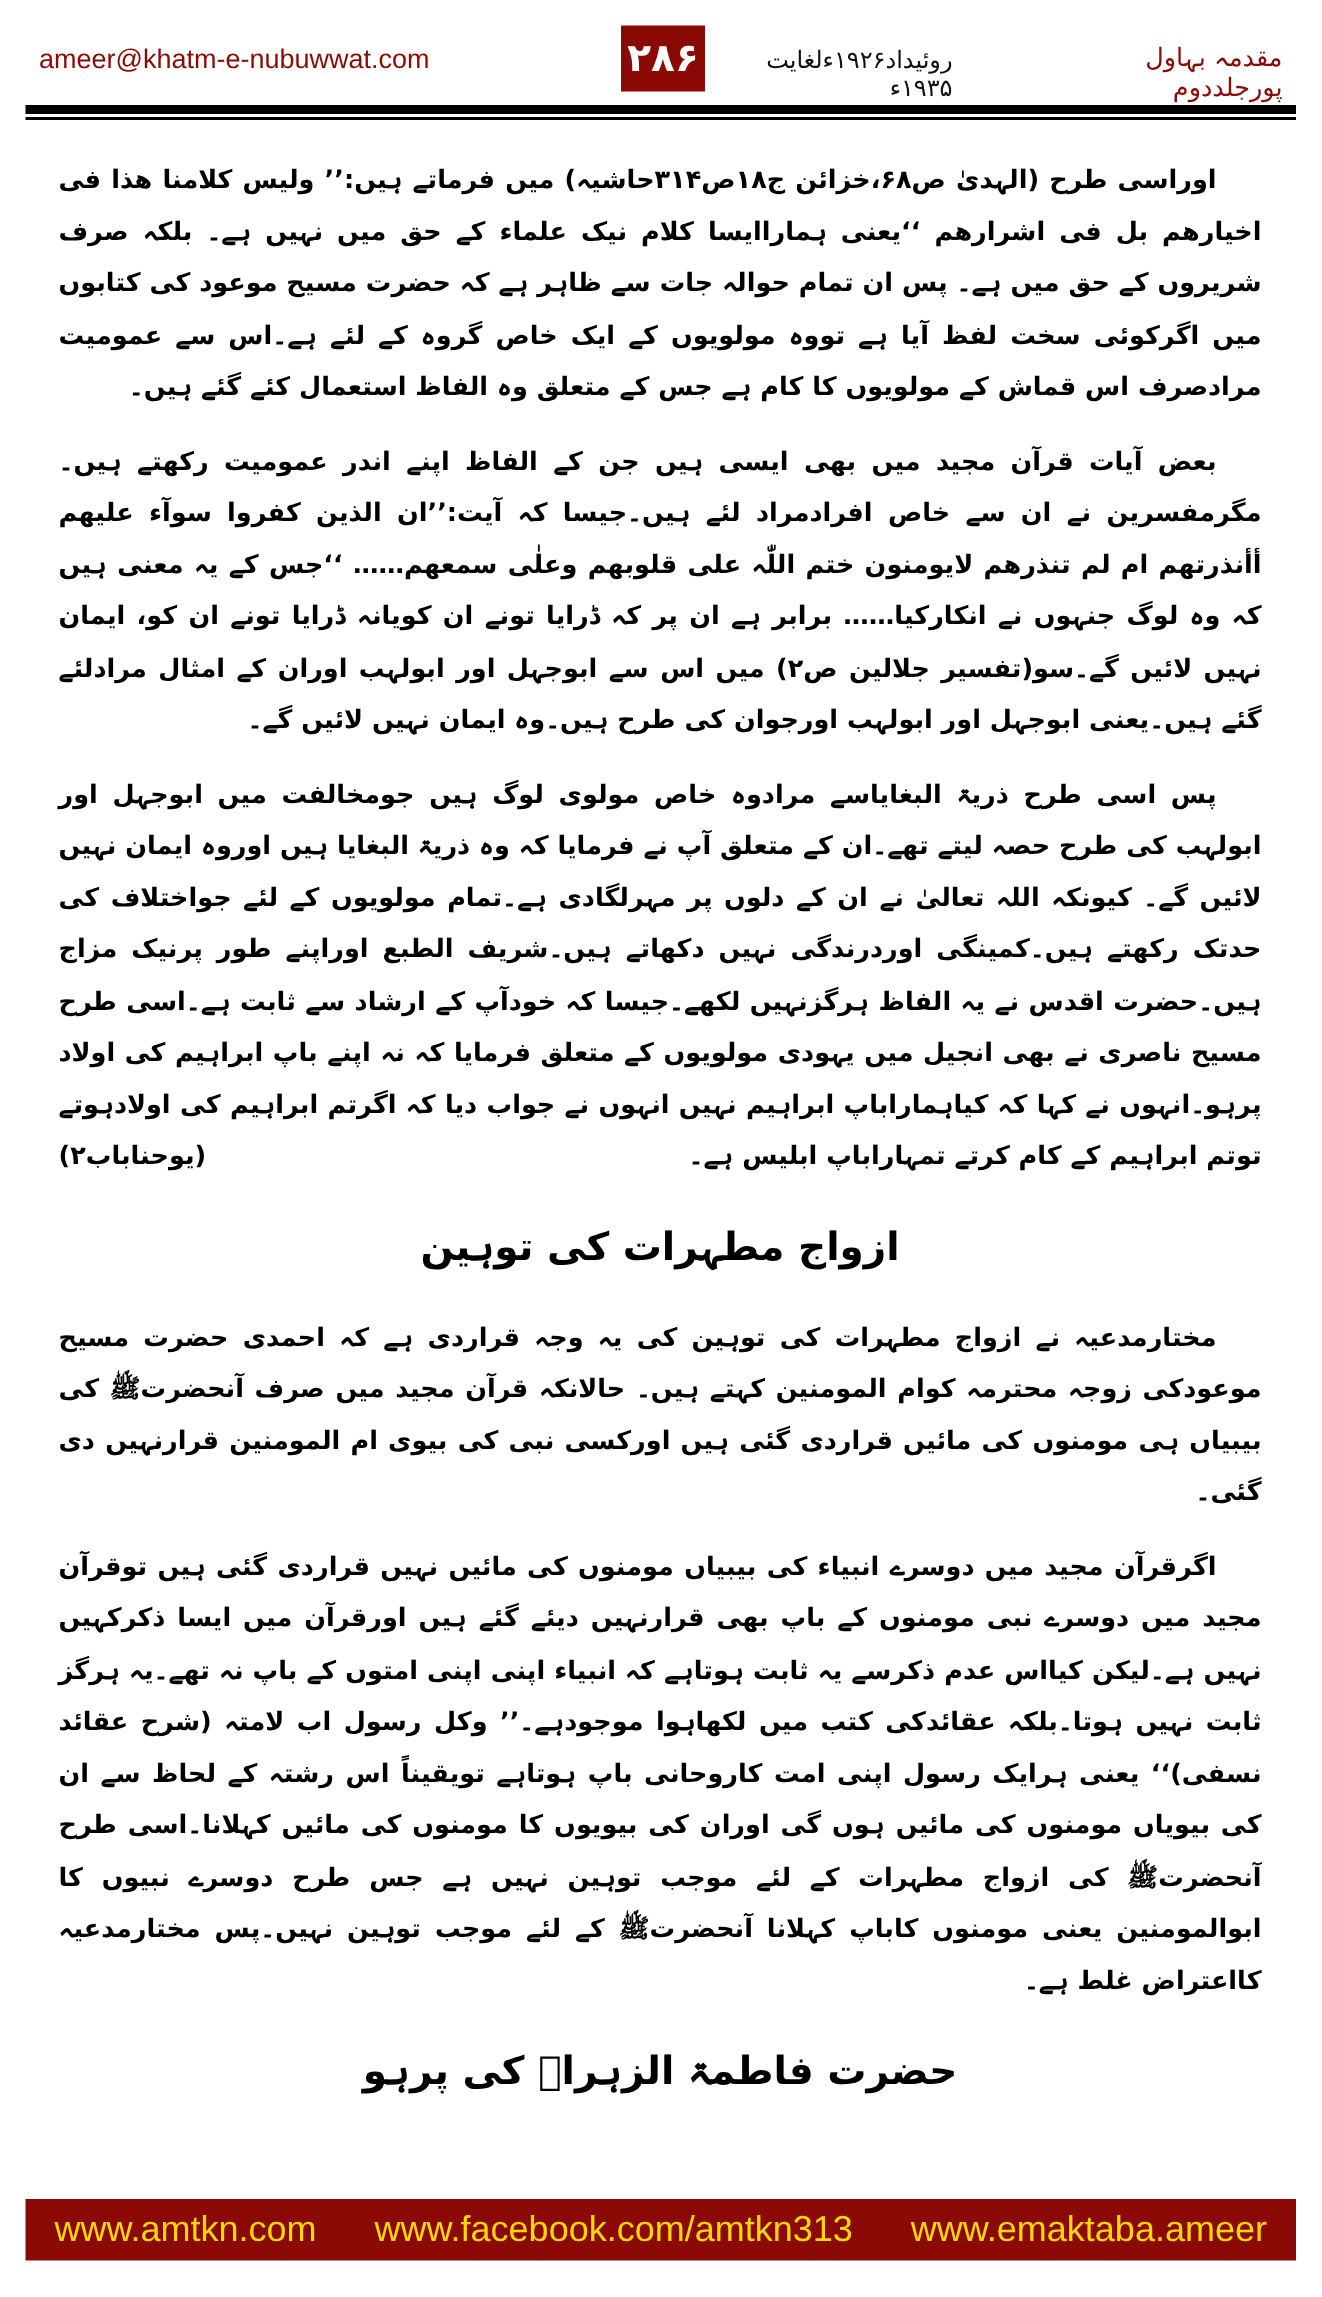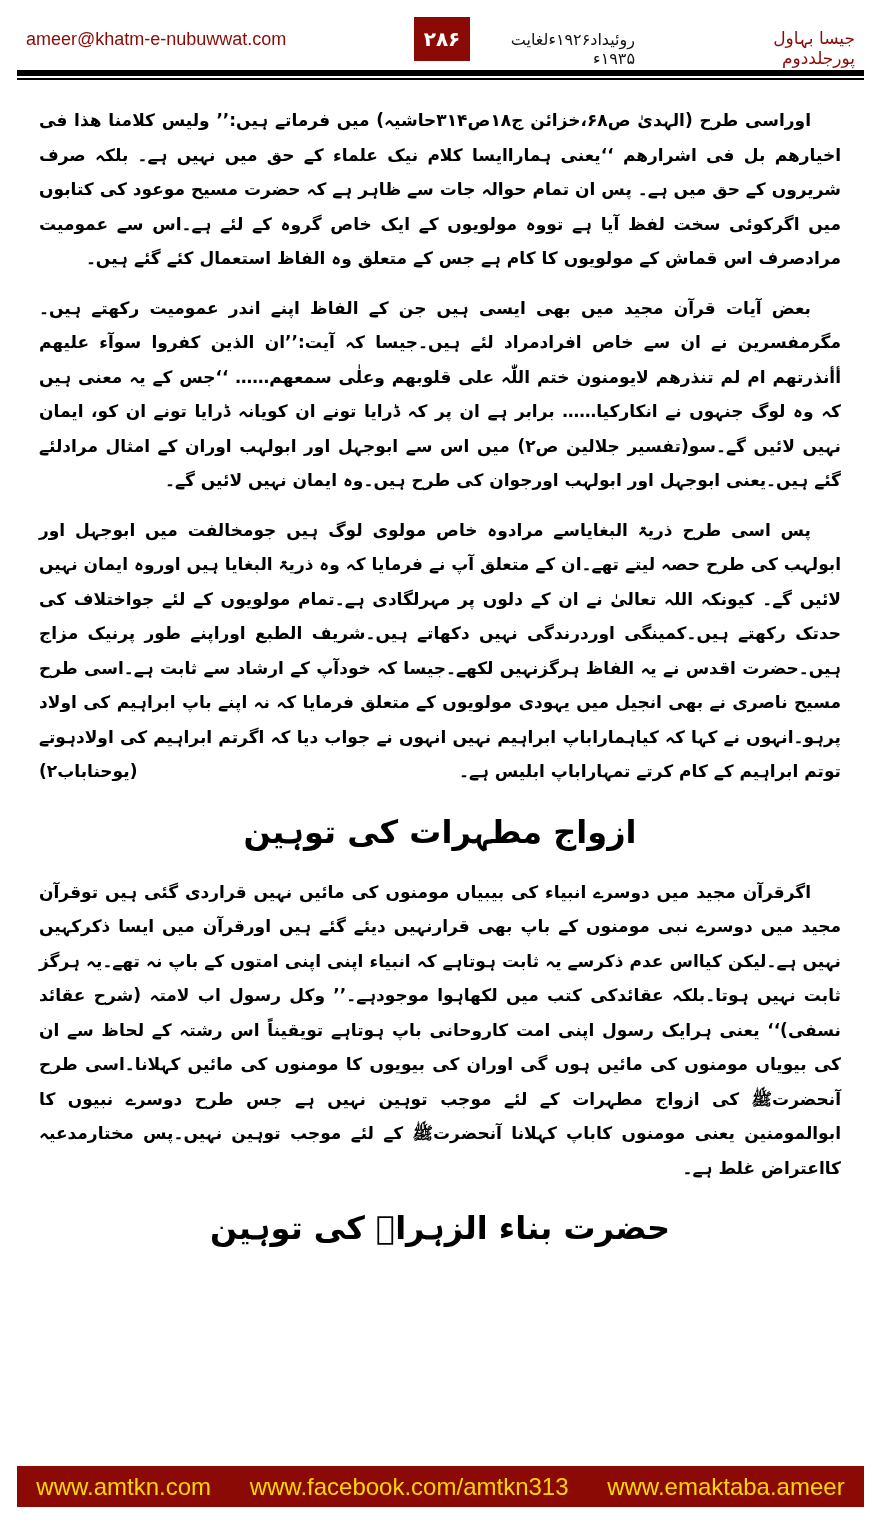--- a/index.html
+++ b/index.html
@@ -1,54 +1,55 @@
 <!DOCTYPE html>
 <html><head>
 <meta charset="utf-8">
 <style>
   html, body { margin: 0; padding: 0; background: #ffffff; }
   body { width: 881px; height: 1531px; position: relative; overflow: hidden; }
   .header { position: absolute; left: 0; top: 0; width: 881px; height: 70px; }
   .email { position: absolute; left: 26px; top: 29px; font-family: "Liberation Sans", sans-serif; font-size: 18px; color: #8b0a06; }
   .pagebox { position: absolute; left: 414px; top: 17px; width: 56px; height: 44px; background: #8b0a06; color: #ffffff;
-     font-family: "DejaVu Sans", sans-serif; font-weight: bold; font-size: 20px; display: flex; align-items: center; justify-content: center; }
+     font-family: "DejaVu Sans", sans-serif; font-weight: bold; font-size: 26px; display: flex; align-items: center; justify-content: center; }
   .subtitle { position: absolute; left: 495px; top: 30px; width: 140px; text-align: right; direction: rtl;
      font-family: "DejaVu Sans", sans-serif; font-size: 16px; color: #111; }
   .booktitle { position: absolute; left: 700px; top: 28px; width: 155px; text-align: right; direction: rtl;
      font-family: "DejaVu Sans", sans-serif; font-size: 17px; color: #8b0a06; }
   .rule-thick { position: absolute; left: 17px; top: 70px; width: 847px; height: 6px; background: #000; }
   .rule-thin { position: absolute; left: 17px; top: 78px; width: 847px; height: 2px; background: #000; }
   .content { position: absolute; left: 24px; top: 88px; width: 832px; direction: rtl; text-align: justify;
      font-family: "DejaVu Sans", sans-serif; font-size: 17px; line-height: 34.5px; color: #000; font-weight: bold; }
   .content p { margin: 15px; text-indent: 0; }
   .content p.ind { text-indent: 30px; }
-  .heading { text-align: center !important; font-size: 32px; line-height: 56px; margin: 6px 0 2px 0 !important; }
+  .heading { text-align: center !important; font-size: 26px; line-height: 56px; margin: 6px 0 2px 0 !important; }
   .ref { float: left; direction: rtl; }
   .footer { position: absolute; left: 17px; top: 1466px; width: 847px; height: 41px; background: #8b0a06;
      display: flex; justify-content: space-around; align-items: center; }
   .footer span { font-family: "Liberation Sans", sans-serif; font-size: 24px; color: #ffd800; }
 </style>
 </head>
 <body>
 
 <div class="header">
   <span class="email">ameer@khatm-e-nubuwwat.com</span>
   <div class="pagebox">۲۸۶</div>
   <span class="subtitle">روئیداد۱۹۲۶ءلغایت ۱۹۳۵ء</span>
-  <span class="booktitle">جیسا بہاول پورجلددوم</span>
+  <span class="booktitle">مقدمہ بہاول پورجلددوم</span>
 </div>
 <div class="rule-thick"></div>
 <div class="rule-thin"></div>
 
 <div class="content">
   <p class="ind">اوراسی طرح (الہدیٰ ص۶۸،خزائن ج۱۸ص۳۱۴حاشیہ) میں فرماتے ہیں:’’ ولیس کلامنا ھذا فی اخیارھم بل فی اشرارھم ‘‘یعنی ہماراایسا کلام نیک علماء کے حق میں نہیں ہے۔ بلکہ صرف شریروں کے حق میں ہے۔ پس ان تمام حوالہ جات سے ظاہر ہے کہ حضرت مسیح موعود کی کتابوں میں اگرکوئی سخت لفظ آیا ہے تووہ مولویوں کے ایک خاص گروہ کے لئے ہے۔اس سے عمومیت مرادصرف اس قماش کے مولویوں کا کام ہے جس کے متعلق وہ الفاظ استعمال کئے گئے ہیں۔</p>
   <p class="ind">بعض آیات قرآن مجید میں بھی ایسی ہیں جن کے الفاظ اپنے اندر عمومیت رکھتے ہیں۔مگرمفسرین نے ان سے خاص افرادمراد لئے ہیں۔جیسا کہ آیت:’’ان الذین کفروا سوآء علیھم أأنذرتھم ام لم تنذرھم لایومنون ختم اللّٰہ علی قلوبھم وعلٰی سمعھم…… ‘‘جس کے یہ معنی ہیں کہ وہ لوگ جنہوں نے انکارکیا…… برابر ہے ان پر کہ ڈرایا تونے ان کویانہ ڈرایا تونے ان کو، ایمان نہیں لائیں گے۔سو(تفسیر جلالین ص۲) میں اس سے ابوجہل اور ابولہب اوران کے امثال مرادلئے گئے ہیں۔یعنی ابوجہل اور ابولہب اورجوان کی طرح ہیں۔وہ ایمان نہیں لائیں گے۔</p>
   <p class="ind"><span>پس اسی طرح ذریۃ البغایاسے مرادوہ خاص مولوی لوگ ہیں جومخالفت میں ابوجہل اور ابولہب کی طرح حصہ لیتے تھے۔ان کے متعلق آپ نے فرمایا کہ وہ ذریۃ البغایا ہیں اوروہ ایمان نہیں لائیں گے۔ کیونکہ اللہ تعالیٰ نے ان کے دلوں پر مہرلگادی ہے۔تمام مولویوں کے لئے جواختلاف کی حدتک رکھتے ہیں۔کمینگی اوردرندگی نہیں دکھاتے ہیں۔شریف الطبع اوراپنے طور پرنیک مزاج ہیں۔حضرت اقدس نے یہ الفاظ ہرگزنہیں لکھے۔جیسا کہ خودآپ کے ارشاد سے ثابت ہے۔اسی طرح مسیح ناصری نے بھی انجیل میں یہودی مولویوں کے متعلق فرمایا کہ نہ اپنے باپ ابراہیم کی اولاد پرہو۔انہوں نے کہا کہ کیاہماراباپ ابراہیم نہیں انہوں نے جواب دیا کہ اگرتم ابراہیم کی اولادہوتے توتم ابراہیم کے کام کرتے تمہاراباپ ابلیس ہے۔</span> <span class="ref">(یوحناباب۲)</span></p>
   <p class="heading">ازواج مطہرات کی توہین</p>
+  <p class="ind">مختارمدعیہ نے ازواج مطہرات کی توہین کی یہ وجہ قراردی ہے کہ احمدی حضرت مسیح موعودکی زوجہ محترمہ کوام المومنین کہتے ہیں۔ حالانکہ قرآن مجید میں صرف آنحضرتﷺ کی بیبیاں ہی مومنوں کی مائیں قراردی گئی ہیں اورکسی نبی کی بیوی ام المومنین قرارنہیں دی گئی۔</p>
   <p class="ind">اگرقرآن مجید میں دوسرے انبیاء کی بیبیاں مومنوں کی مائیں نہیں قراردی گئی ہیں توقرآن مجید میں دوسرے نبی مومنوں کے باپ بھی قرارنہیں دیئے گئے ہیں اورقرآن میں ایسا ذکرکہیں نہیں ہے۔لیکن کیااس عدم ذکرسے یہ ثابت ہوتاہے کہ انبیاء اپنی اپنی امتوں کے باپ نہ تھے۔یہ ہرگز ثابت نہیں ہوتا۔بلکہ عقائدکی کتب میں لکھاہوا موجودہے۔’’ وکل رسول اب لامتہ (شرح عقائد نسفی)‘‘ یعنی ہرایک رسول اپنی امت کاروحانی باپ ہوتاہے تویقیناً اس رشتہ کے لحاظ سے ان کی بیویاں مومنوں کی مائیں ہوں گی اوران کی بیویوں کا مومنوں کی مائیں کہلانا۔اسی طرح آنحضرتﷺ کی ازواج مطہرات کے لئے موجب توہین نہیں ہے جس طرح دوسرے نبیوں کا ابوالمومنین یعنی مومنوں کاباپ کہلانا آنحضرتﷺ کے لئے موجب توہین نہیں۔پس مختارمدعیہ کااعتراض غلط ہے۔</p>
-  <p class="heading">حضرت بناء الزہراؓ کی توہین</p>
+  <p class="heading">حضرت فاطمۃ الزہراؓ کی پرہو</p>
 </div>
 
 <div class="footer">
   <span>www.amtkn.com</span>
   <span>www.facebook.com/amtkn313</span>
   <span>www.emaktaba.ameer</span>
 </div>
 
 </body></html>

